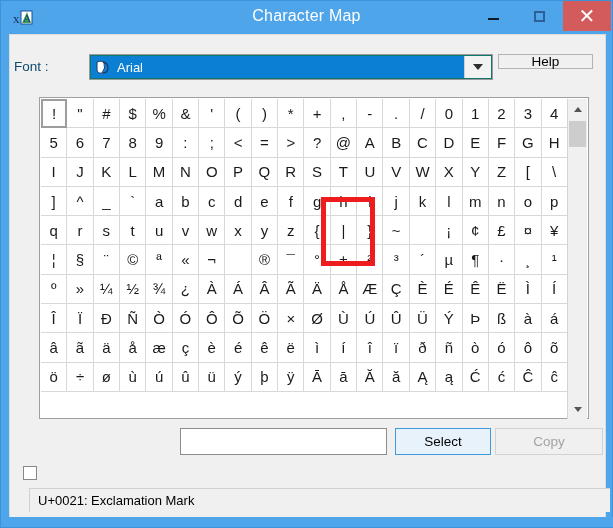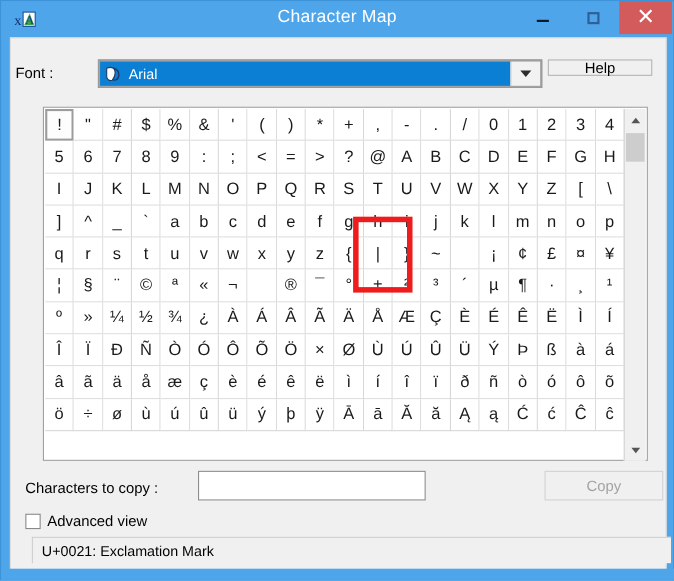--- a/index.html
+++ b/index.html
@@ -87,27 +87,27 @@
     background: #f0f0f0;
     border: 1px solid #dcdcdc;
     box-sizing: border-box;
   }
 
   
   .font-label {
     position: absolute;
     left: 13px; top: 58px;
     font-size: 13.5px;
-    color: #000000;
+    color: #0c4a6e;
   }
   .font-combo {
     position: absolute;
     left: 88px; top: 53px;
     width: 404px; height: 26px;
-    background: #a3a3a3;
+    background: #0f766e;
     border: 1px solid #9a9a9a;
     box-sizing: border-box;
   }
   .font-combo-sel {
     position: absolute;
     left: 1px; top: 1px;
     width: 374px; height: 22px;
     background: #0b7fd4;
     display: flex;
     align-items: center;
@@ -577,27 +577,26 @@
         </div>
         <div class="sthumb"></div>
         <div class="sbtn down">
           <span class="arr-dn"></span>
         </div>
       </div>
     </div>
 
     <div class="annot-box"></div>
 
-    <div class="copy-label">Characters to copy :</div>
     <input class="copy-input" type="text" value="" style="">
+    <div class="select-btn">Select</div>
     <div class="copy-btn">Copy</div>
 
     <div class="adv-row">
       <span class="adv-box"></span>
-      <span class="adv-label">Advanced view</span>
     </div>
 
     <div class="statusbar">
       <span class="status-text">U+0021: Exclamation Mark</span>
     </div>
 
     <div class="bottom-strip"></div>
   </div>
 </div>
 

